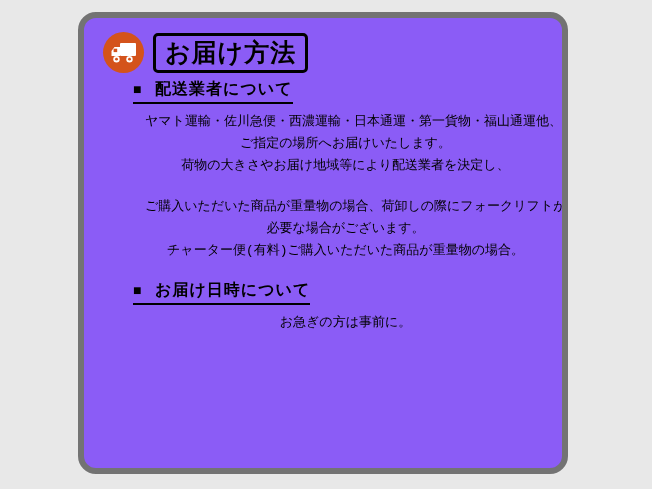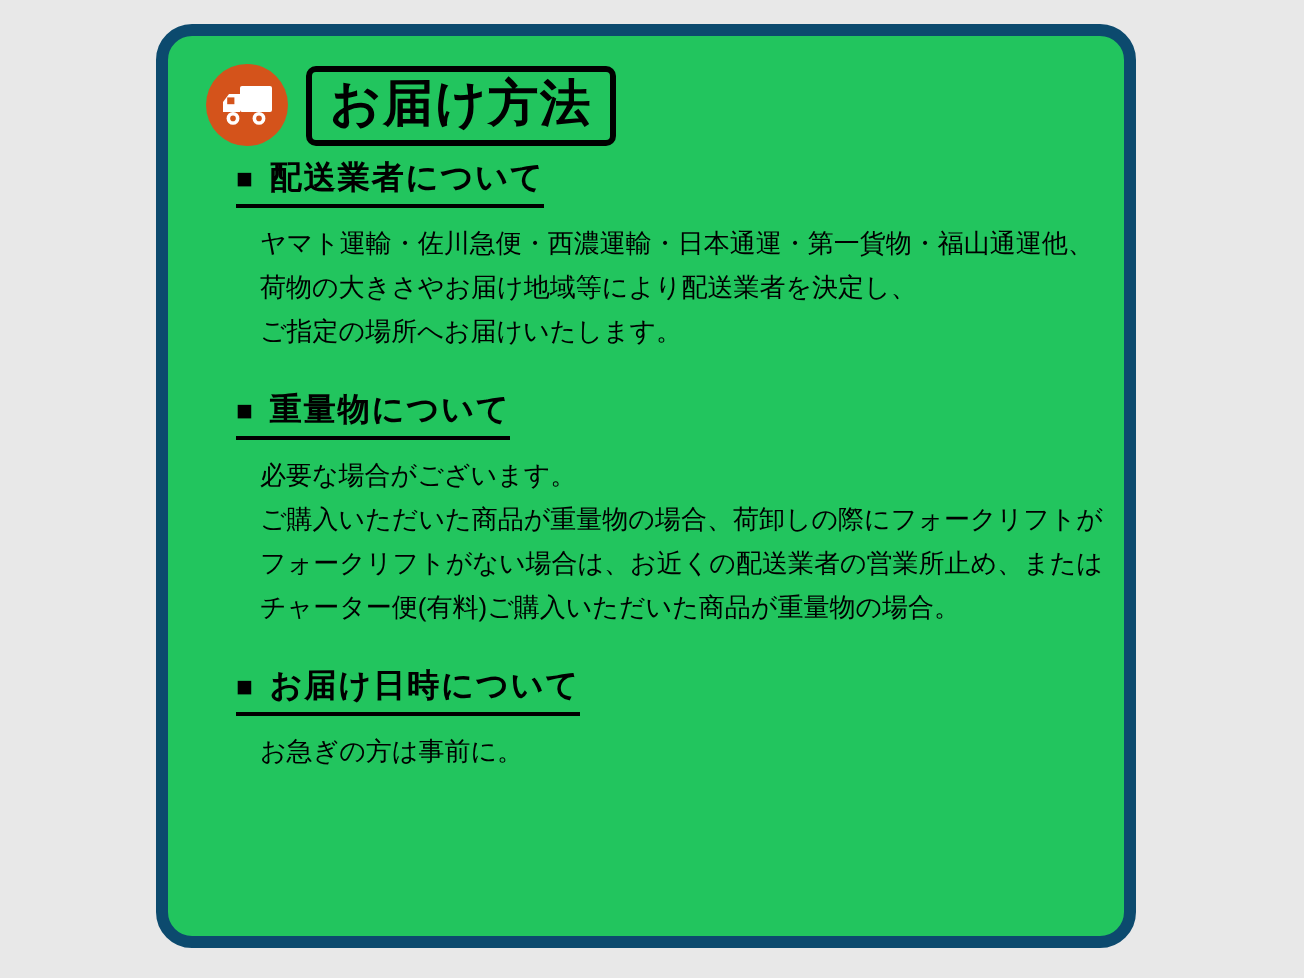--- a/index.html
+++ b/index.html
@@ -8,22 +8,22 @@
     background:#e8e8e8;
     font-family:"Liberation Sans","DejaVu Sans",sans-serif;
     color:#000;
     position:relative;
     overflow:hidden;
   }
   .panel {
     position:absolute;
     left:78px; top:12px;
     width:490px; height:462px;
-    background:#22c55e;
-    border:6px solid #0c4a6e;
+    background:#8b5cf6;
+    border:6px solid #737373;
     border-radius:18px;
     overflow:hidden;
   }
   .header {
     display:flex;
     align-items:center;
     gap:9px;
     margin:14px 0 0 19px;
   }
   .truck-circle {
@@ -37,39 +37,39 @@
   }
   .title-box {
     border:3px solid #000;
     border-radius:5px;
     padding:1px 9px 3px 9px;
     font-size:25px;
     font-weight:bold;
     letter-spacing:1px;
     line-height:1.2;
   }
-  .section { margin:7px 16px 0 34px; }
+  .section { margin:7px 16px 0 49px;font-family:Liberation Mono, monospace; }
   .section + .section { margin-top:19px; }
   .sec-head {
     display:inline-block;
     font-size:16px;
     font-weight:bold;
     letter-spacing:1px;
     border-bottom:2px solid #000;
     padding-bottom:2px;
     line-height:1.25;
   }
   .sec-head .marker { margin-right:2px; font-size:14px; }
   .sec-body {
     margin-top:7px;
     margin-left:12px;
     font-size:13px;
     line-height:22px;
   }
-  .sec-body .line { white-space:nowrap; }
+  .sec-body .line { white-space:nowrap;text-align:center; }
 </style>
 </head>
 <body>
 
 <div class="panel">
 
   <div class="header">
     <div class="truck-circle">
       <svg width="30" height="26" viewBox="0 0 30 26" aria-hidden="true">
         <rect x="11" y="3" width="16" height="13" rx="1" fill="#ffffff"></rect>
@@ -84,34 +84,29 @@
     <div class="title-box">お届け方法</div>
   </div>
 
   <div class="section">
     <div class="sec-head">
       <span class="marker">■</span>
       <span>配送業者について</span>
     </div>
     <div class="sec-body">
       <div class="line">ヤマト運輸・佐川急便・西濃運輸・日本通運・第一貨物・福山通運他、</div>
+      <div class="line">ご指定の場所へお届けいたします。</div>
       <div class="line">荷物の大きさやお届け地域等により配送業者を決定し、</div>
-      <div class="line">ご指定の場所へお届けいたします。</div>
     </div>
   </div>
 
   <div class="section">
-    <div class="sec-head">
-      <span class="marker">■</span>
-      <span>重量物について</span>
-    </div>
     <div class="sec-body">
+      <div class="line">ご購入いただいた商品が重量物の場合、荷卸しの際にフォークリフトが</div>
       <div class="line">必要な場合がございます。</div>
-      <div class="line">ご購入いただいた商品が重量物の場合、荷卸しの際にフォークリフトが</div>
-      <div class="line">フォークリフトがない場合は、お近くの配送業者の営業所止め、または</div>
       <div class="line">チャーター便(有料)ご購入いただいた商品が重量物の場合。</div>
     </div>
   </div>
 
   <div class="section">
     <div class="sec-head">
       <span class="marker">■</span>
       <span>お届け日時について</span>
     </div>
     <div class="sec-body">

